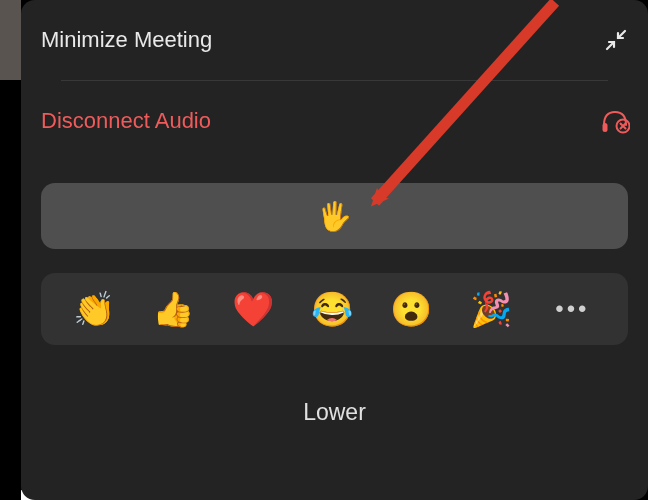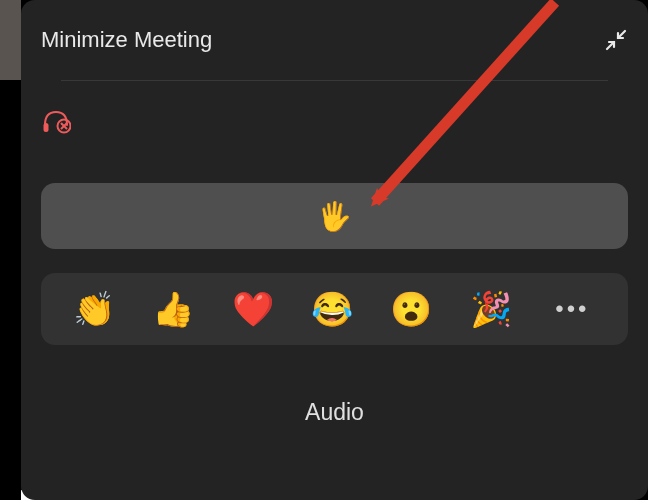--- a/index.html
+++ b/index.html
@@ -160,20 +160,21 @@
               <line x1="9" y1="13" x2="2" y2="20"></line>
               <polyline points="4,13 9,13 9,18"></polyline>
             </g>
           </svg>
         </span>
       </div>
 
       <div class="divider"></div>
 
       <div class="menu-item disconnect">
+        <span>Disconnect Audio</span>
         <span class="headphones-cancel">
           <svg width="30" height="26" viewBox="0 0 30 26">
             <g fill="none" stroke="#ef5b5b" stroke-width="2">
               <path d="M4 17 C4 9, 7 4, 15 4 C23 4, 26 9, 26 17" stroke-linecap="round"></path>
               <rect x="2.5" y="15" width="5" height="9" rx="2.5" fill="#ef5b5b" stroke="none"></rect>
             </g>
             <circle cx="23" cy="18" r="6.5" fill="none" stroke="#ef5b5b" stroke-width="2"></circle>
             <g stroke="#ef5b5b" stroke-width="2" stroke-linecap="round">
               <line x1="20.5" y1="15.5" x2="25.5" y2="20.5"></line>
               <line x1="25.5" y1="15.5" x2="20.5" y2="20.5"></line>
@@ -191,21 +192,21 @@
       <span class="reaction">👏</span>
       <span class="reaction">👍</span>
       <span class="reaction">❤️</span>
       <span class="reaction">😂</span>
       <span class="reaction">😮</span>
       <span class="reaction">🎉</span>
       <span class="more-dots">•••</span>
     </div>
 
     <div class="cancel-section">
-      <span class="cancel-btn">Audio</span>
+      <span class="cancel-btn">Lower</span>
     </div>
 
   </div>
 
   <svg class="arrow-annotation" width="260" height="230" viewBox="0 0 260 230">
     <defs>
       <marker id="arrowhead" markerWidth="18" markerHeight="16" refX="12" refY="8" orient="auto" markerUnits="userSpaceOnUse">
         <polygon points="0,0 18,8 0,16 5,8" fill="#d83a2a"></polygon>
       </marker>
     </defs>

